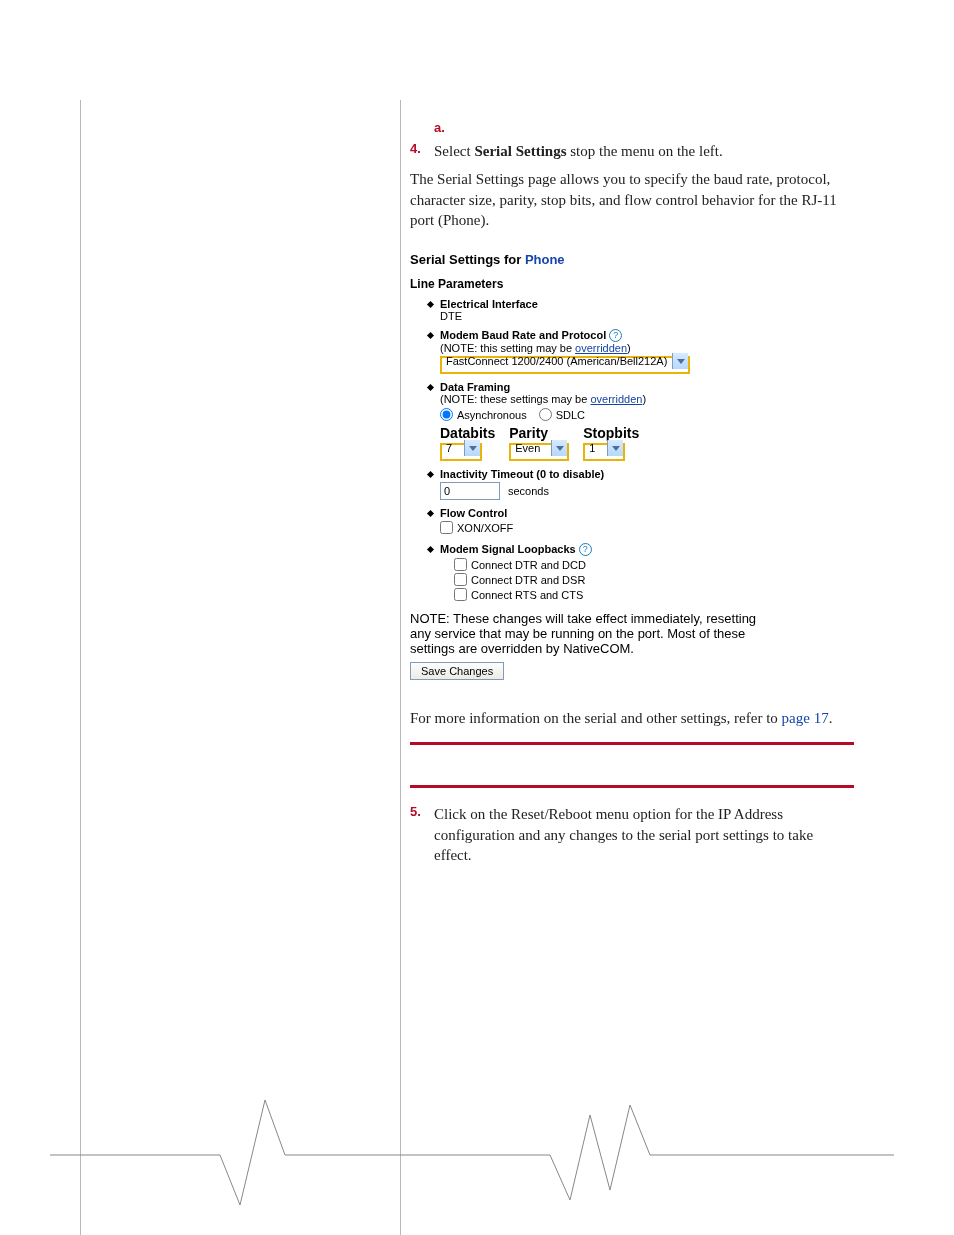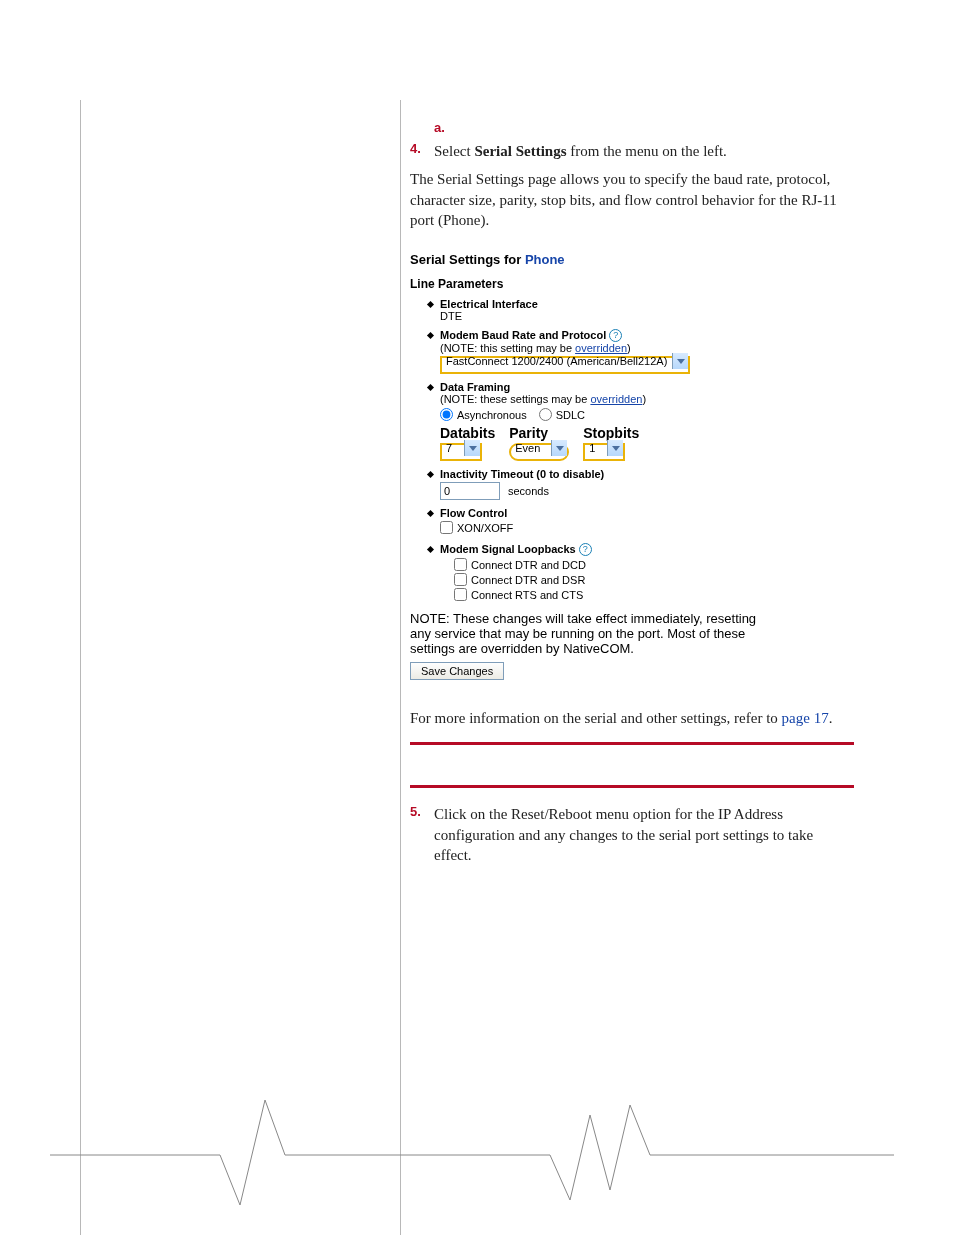--- a/index.html
+++ b/index.html
@@ -219,21 +219,21 @@
 <div class="page">
   <div class="vborder left"></div>
   <div class="vborder right"></div>
 
   <div class="content">
     <div class="marker-a">a.</div>
 
     <div class="step-row">
       <div class="step-num">4.</div>
       <div class="step-body">
-        <span>Select  </span><span class="ss">Serial Settings</span><span> from the menu on the left.</span>
+        <span>Select  </span><span class="ss">Serial Settings</span><span> stop the menu on the left.</span>
       </div>
     </div>
 
     <p class="para">The Serial Settings page allows you to specify the baud rate, protocol, character size, parity, stop bits, and flow control behavior for the RJ-11 port (Phone).</p>
 
     <div class="ui-panel">
       <div class="ui-title">
         <span>Serial Settings for </span><span class="phone">Phone</span>
       </div>
       <div class="ui-sub">Line Parameters</div>
@@ -274,21 +274,21 @@
           <div class="col3">
             <div class="col">
               <span class="lbl">Databits</span>
               <div class="win-select" style="width:42px;">
                 <span>7</span>
                 <span class="arrow"></span>
               </div>
             </div>
             <div class="col">
               <span class="lbl">Parity</span>
-              <div class="win-select" style="width:60px;border-radius:9px;">
+              <div class="win-select" style="width:60px;">
                 <span>Even</span>
                 <span class="arrow"></span>
               </div>
             </div>
             <div class="col">
               <span class="lbl">Stopbits</span>
               <div class="win-select" style="width:42px;">
                 <span>1</span>
                 <span class="arrow"></span>
               </div>

